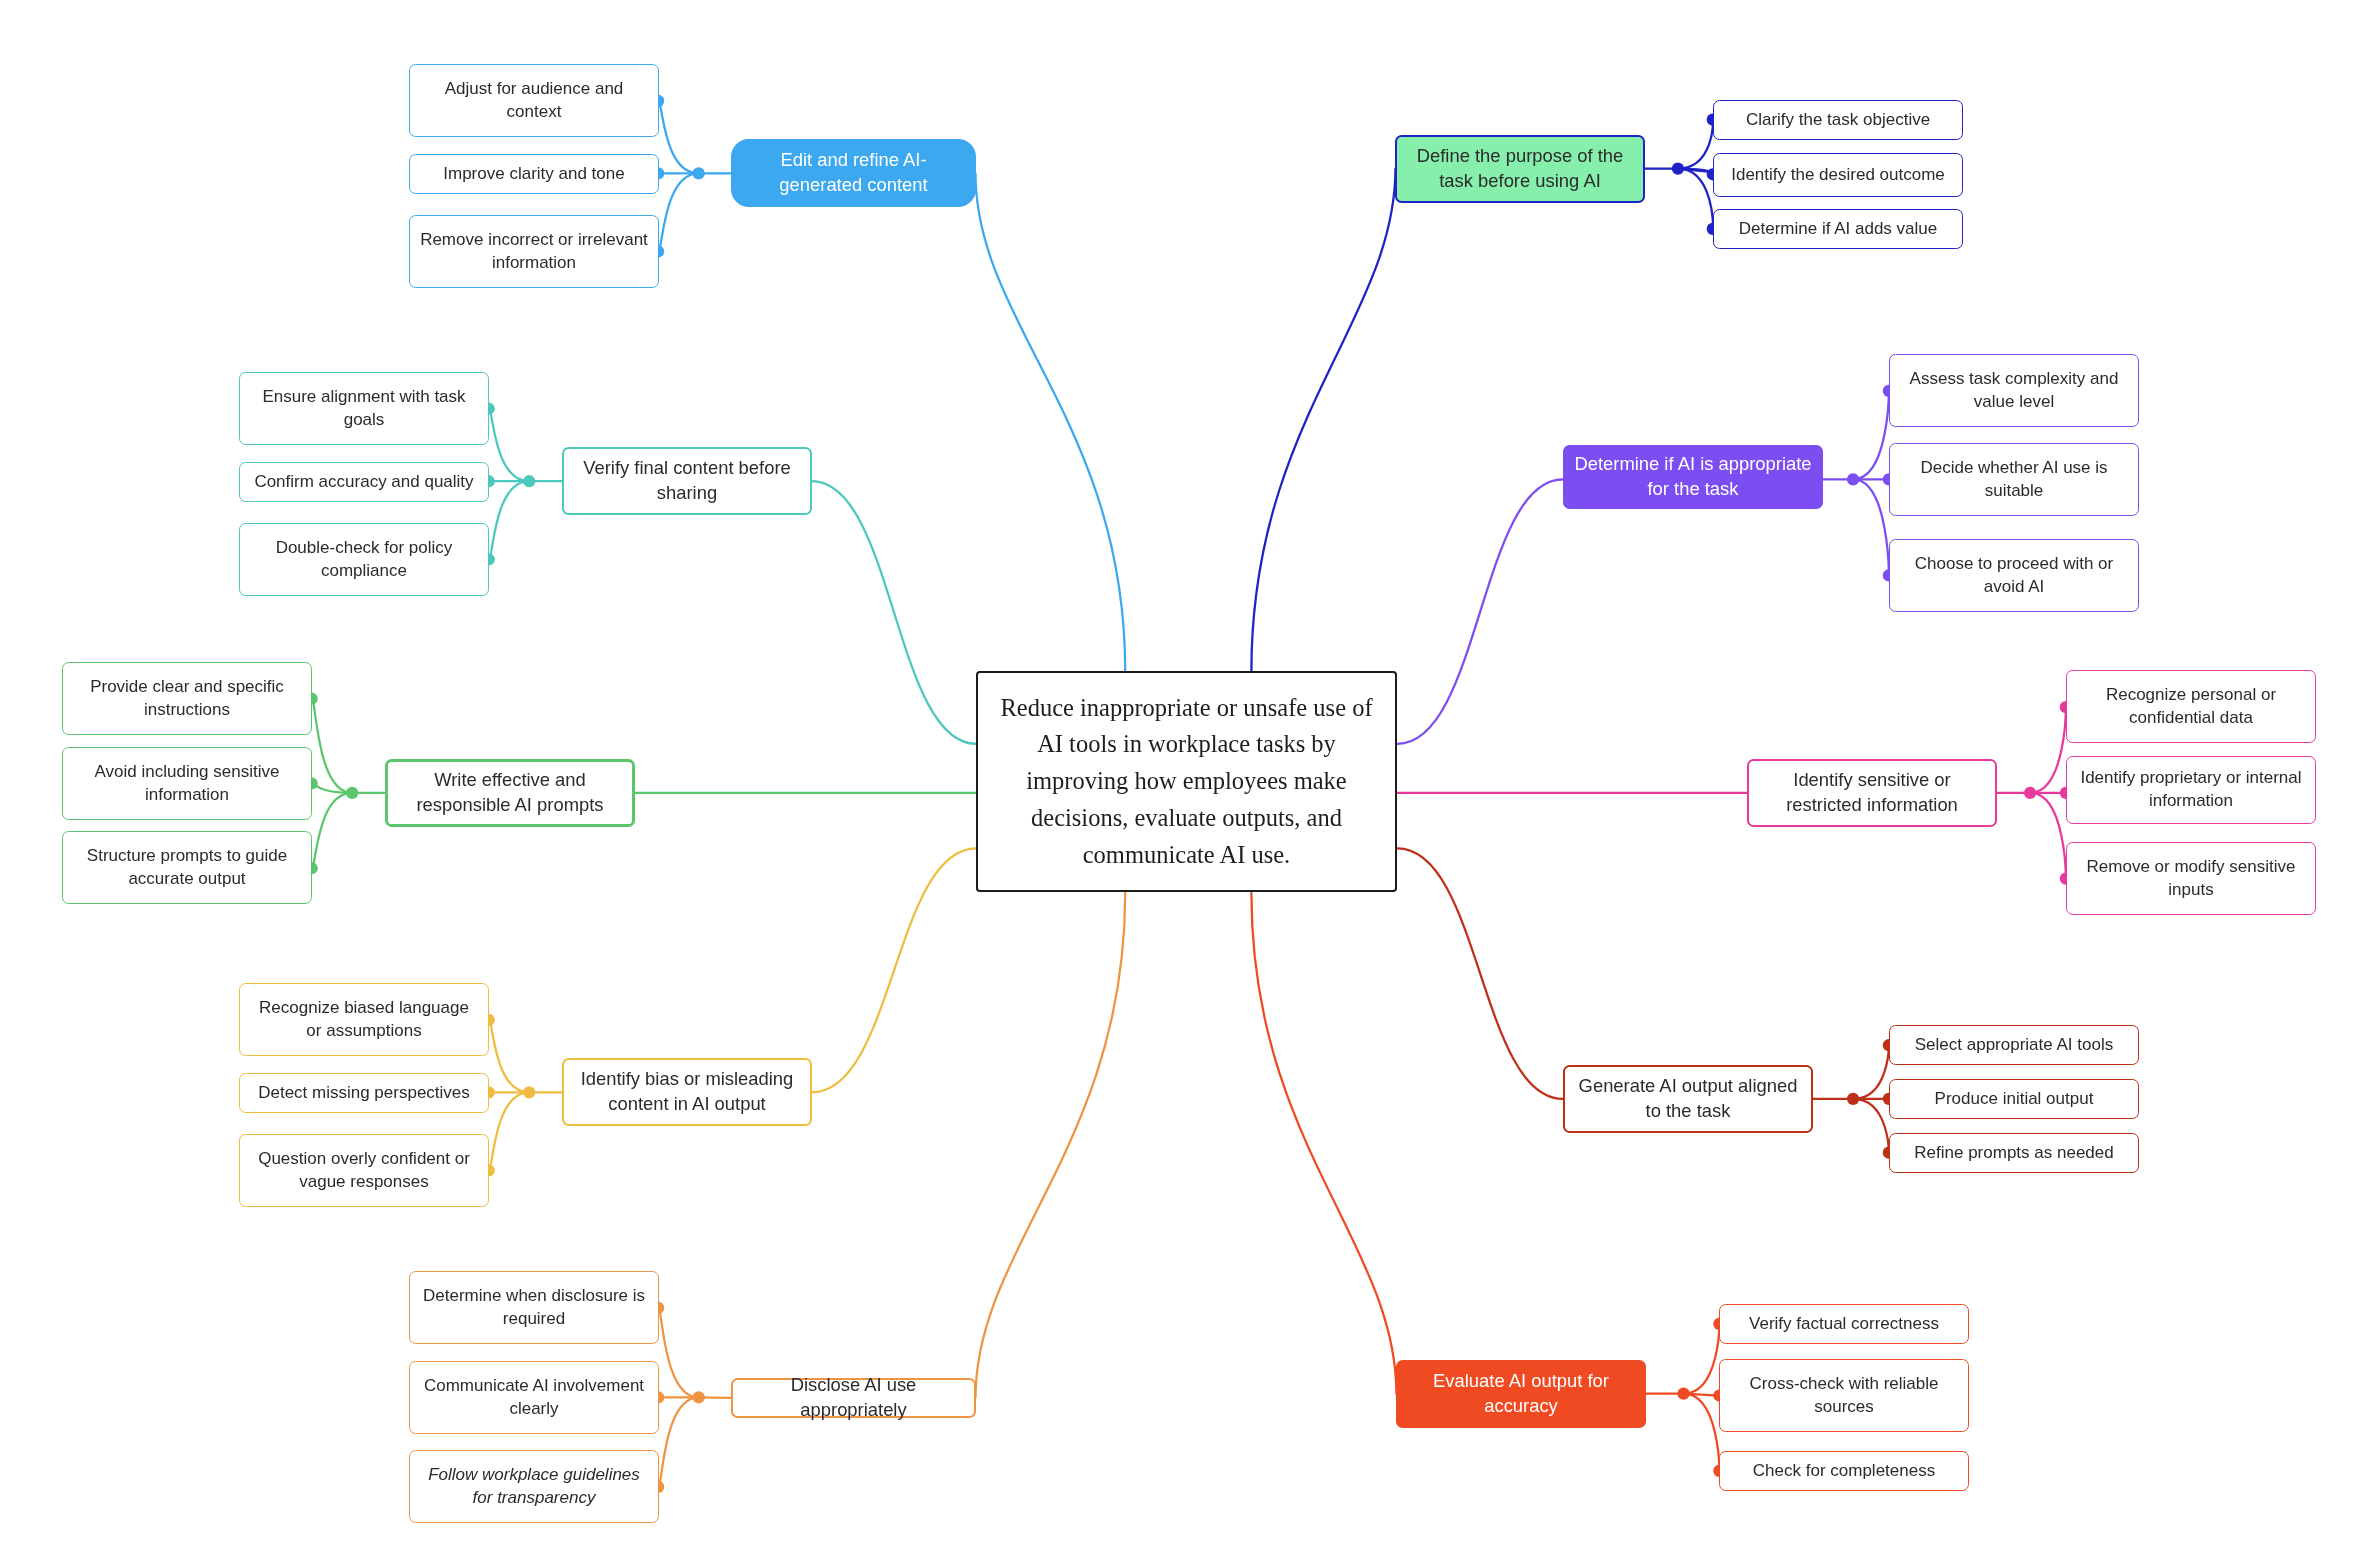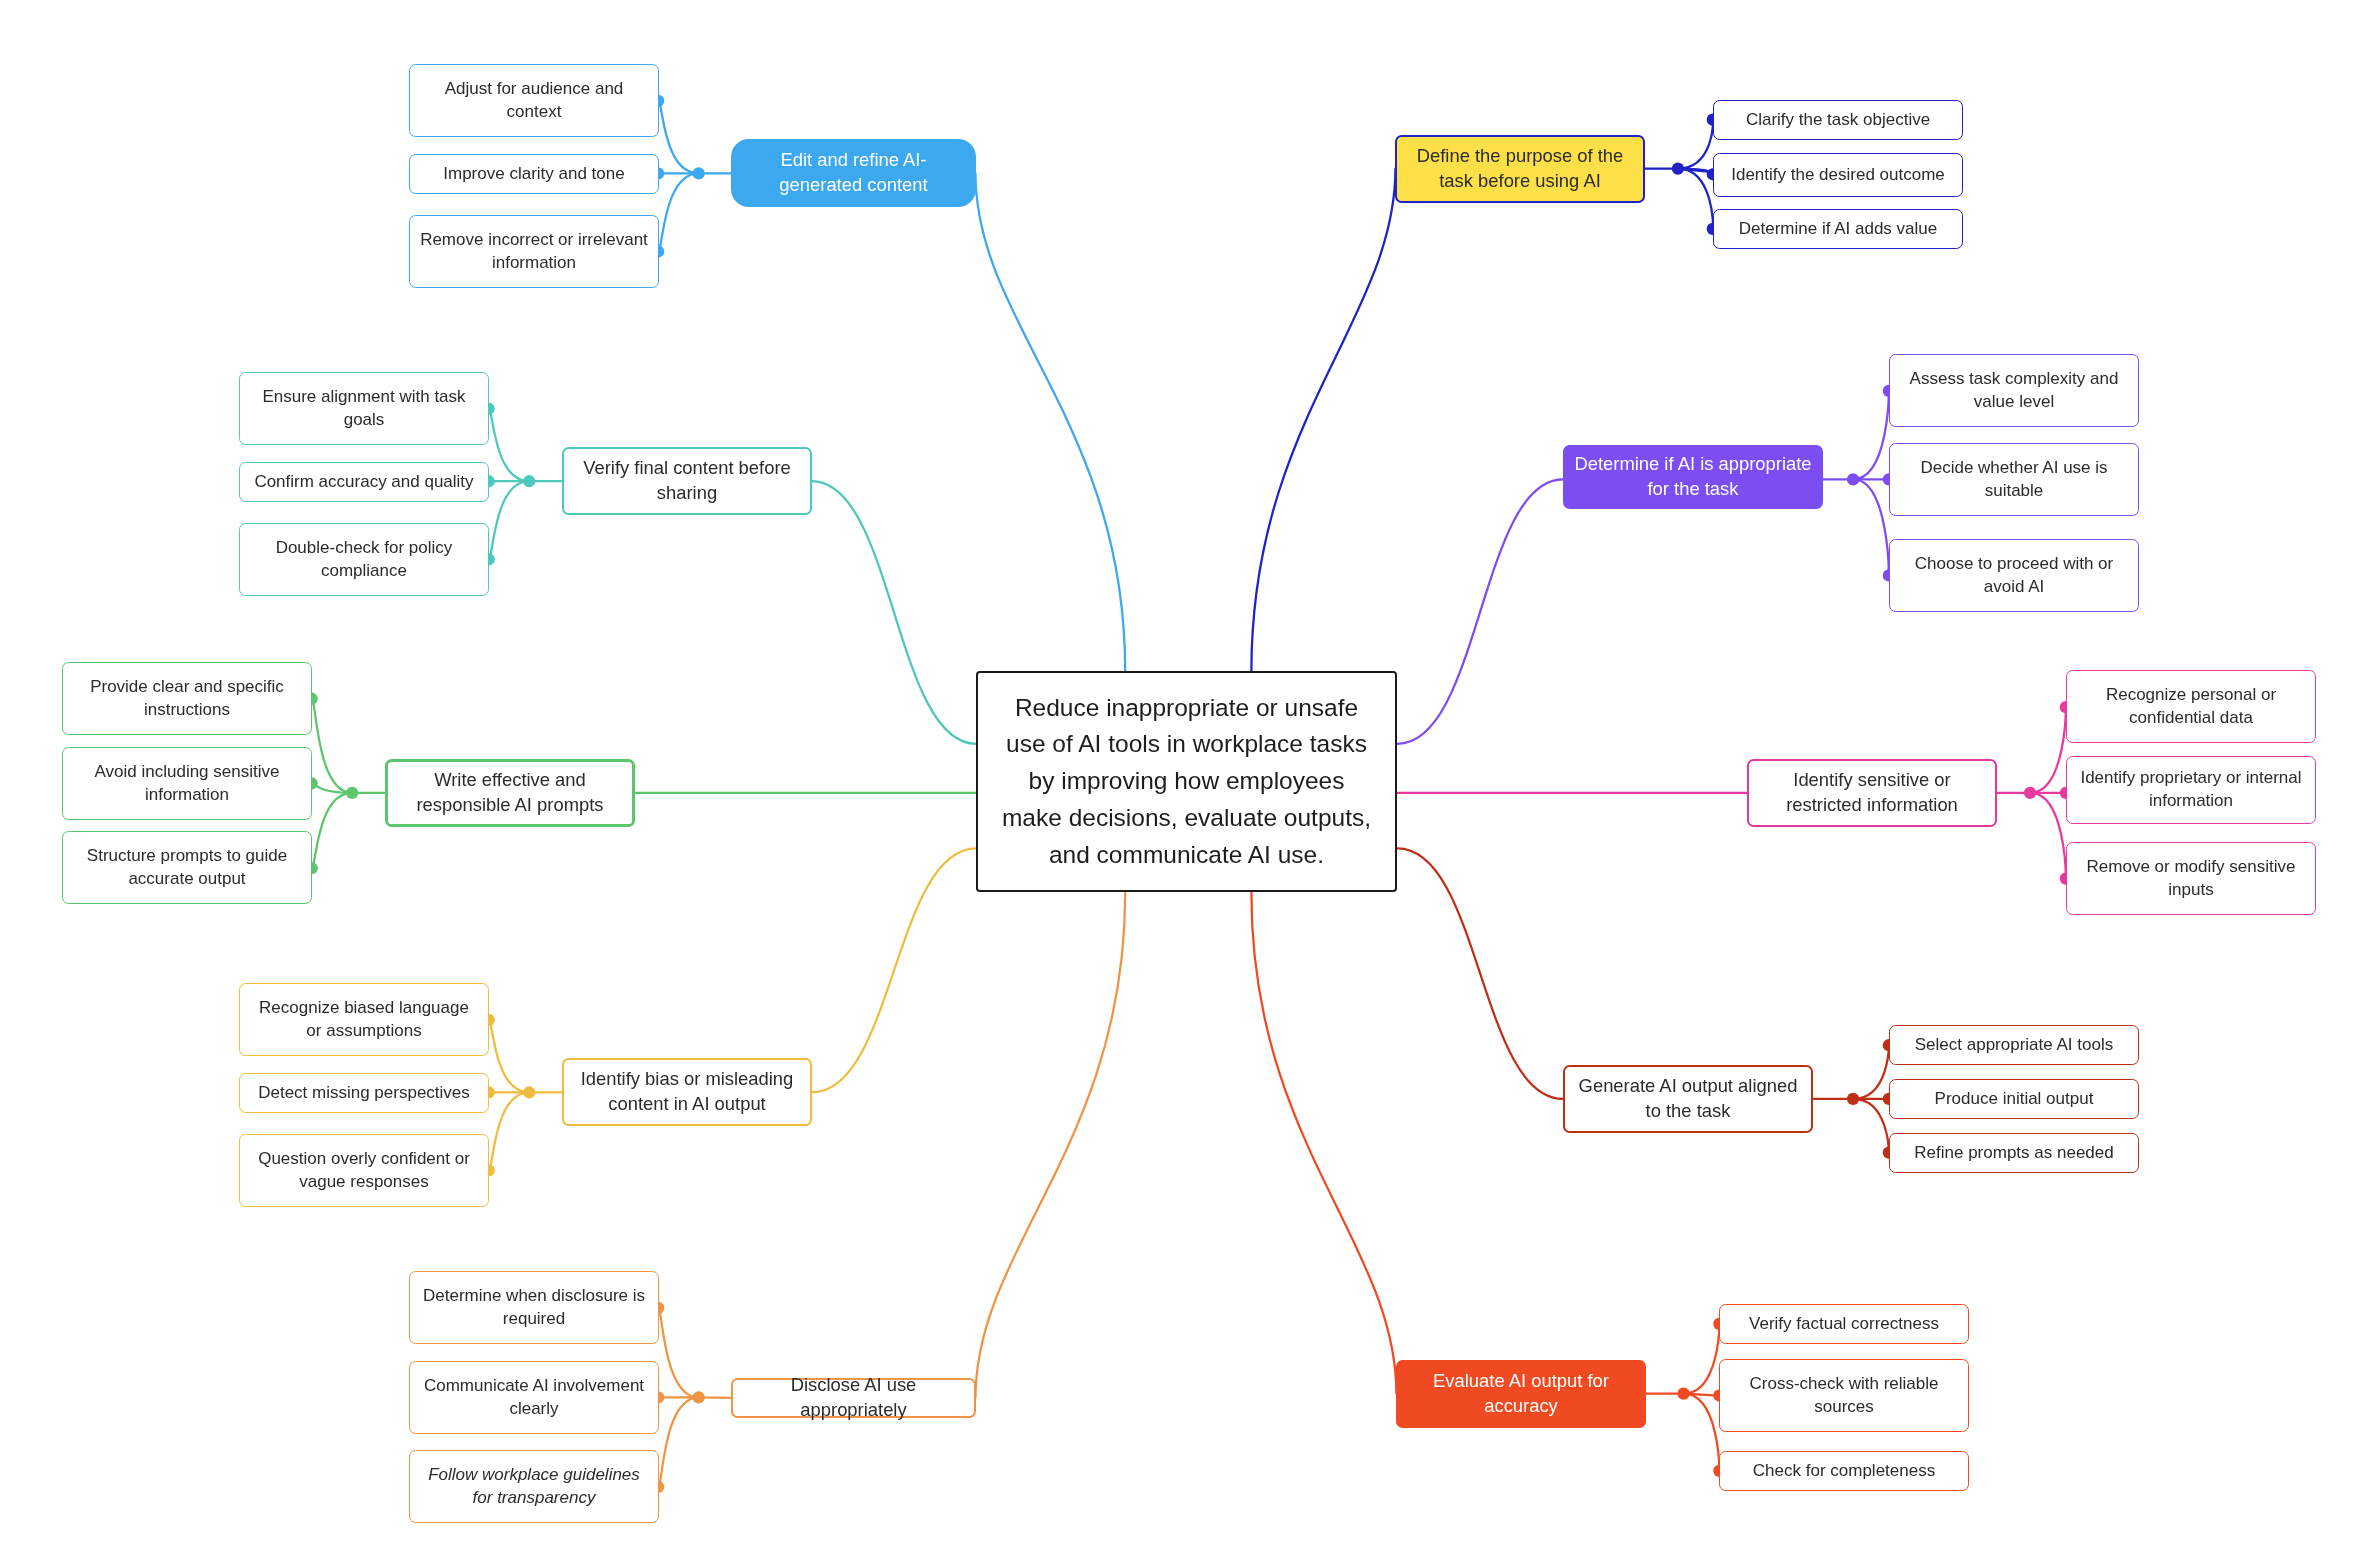--- a/index.html
+++ b/index.html
@@ -107,21 +107,21 @@
       <path d="M 1788 1480 C 1826 1480, 1826 1406, 1826 1406" fill="none" stroke="#f04a23" stroke-width="2.4" stroke-linecap="round"></path>
       <circle cx="1826" cy="1406" r="6.5" fill="#f04a23"></circle>
       <path d="M 1788 1480 L 1826 1482" fill="none" stroke="#f04a23" stroke-width="2.4" stroke-linecap="round"></path>
       <circle cx="1826" cy="1482" r="6.5" fill="#f04a23"></circle>
       <path d="M 1788 1480 C 1826 1480, 1826 1562, 1826 1562" fill="none" stroke="#f04a23" stroke-width="2.4" stroke-linecap="round"></path>
       <circle cx="1826" cy="1562" r="6.5" fill="#f04a23"></circle>
       <circle cx="1788" cy="1480" r="6.5" fill="#f04a23"></circle>
       <path d="M 1329 948 C 1329 1214, 1483 1320, 1483 1480" fill="none" stroke="#f04a23" stroke-width="2.4" stroke-linecap="round"></path>
     </svg>
   <div id="nodes">
-      <div class="node root" style="left: 976px; top: 671px; width: 421px; height: 221px; border-color: rgb(27, 27, 27); background: rgb(255, 255, 255);">
+      <div class="node root" style="left: 976px; top: 671px; width: 421px; height: 221px; border-color: rgb(27, 27, 27); background: rgb(255, 255, 255); font-family: Liberation Serif, serif;">
         <span>Reduce inappropriate or unsafe use of AI tools in workplace tasks by improving how employees make decisions, evaluate outputs, and communicate AI use.</span>
       </div>
       <div class="node leaf" style="left: 409px; top: 64px; width: 250px; height: 73px; border-color: rgb(59, 168, 239);">
         <span>Adjust for audience and context</span>
       </div>
       <div class="node leaf" style="left: 409px; top: 154px; width: 250px; height: 40px; border-color: rgb(59, 168, 239);">
         <span>Improve clarity and tone</span>
       </div>
       <div class="node leaf" style="left: 409px; top: 215px; width: 250px; height: 73px; border-color: rgb(59, 168, 239);">
         <span>Remove incorrect or irrelevant information</span>
@@ -179,21 +179,21 @@
       </div>
       <div class="node leaf" style="left: 1713px; top: 100px; width: 250px; height: 40px; border-color: rgb(31, 34, 196);">
         <span>Clarify the task objective</span>
       </div>
       <div class="node leaf" style="left: 1713px; top: 153px; width: 250px; height: 44px; border-color: rgb(31, 34, 196);">
         <span>Identify the desired outcome</span>
       </div>
       <div class="node leaf" style="left: 1713px; top: 209px; width: 250px; height: 40px; border-color: rgb(31, 34, 196);">
         <span>Determine if AI adds value</span>
       </div>
-      <div class="node main" style="left: 1395px; top: 135px; width: 250px; height: 68px; border-color: rgb(31, 34, 196); background: #fde047;">
+      <div class="node main" style="left: 1395px; top: 135px; width: 250px; height: 68px; border-color: rgb(31, 34, 196); background: #86efac;">
         <span>Define the purpose of the task before using AI</span>
       </div>
       <div class="node leaf" style="left: 1889px; top: 354px; width: 250px; height: 73px; border-color: rgb(124, 77, 240);">
         <span>Assess task complexity and value level</span>
       </div>
       <div class="node leaf" style="left: 1889px; top: 443px; width: 250px; height: 73px; border-color: rgb(124, 77, 240);">
         <span>Decide whether AI use is suitable</span>
       </div>
       <div class="node leaf" style="left: 1889px; top: 539px; width: 250px; height: 73px; border-color: rgb(124, 77, 240);">
         <span>Choose to proceed with or avoid AI</span>

